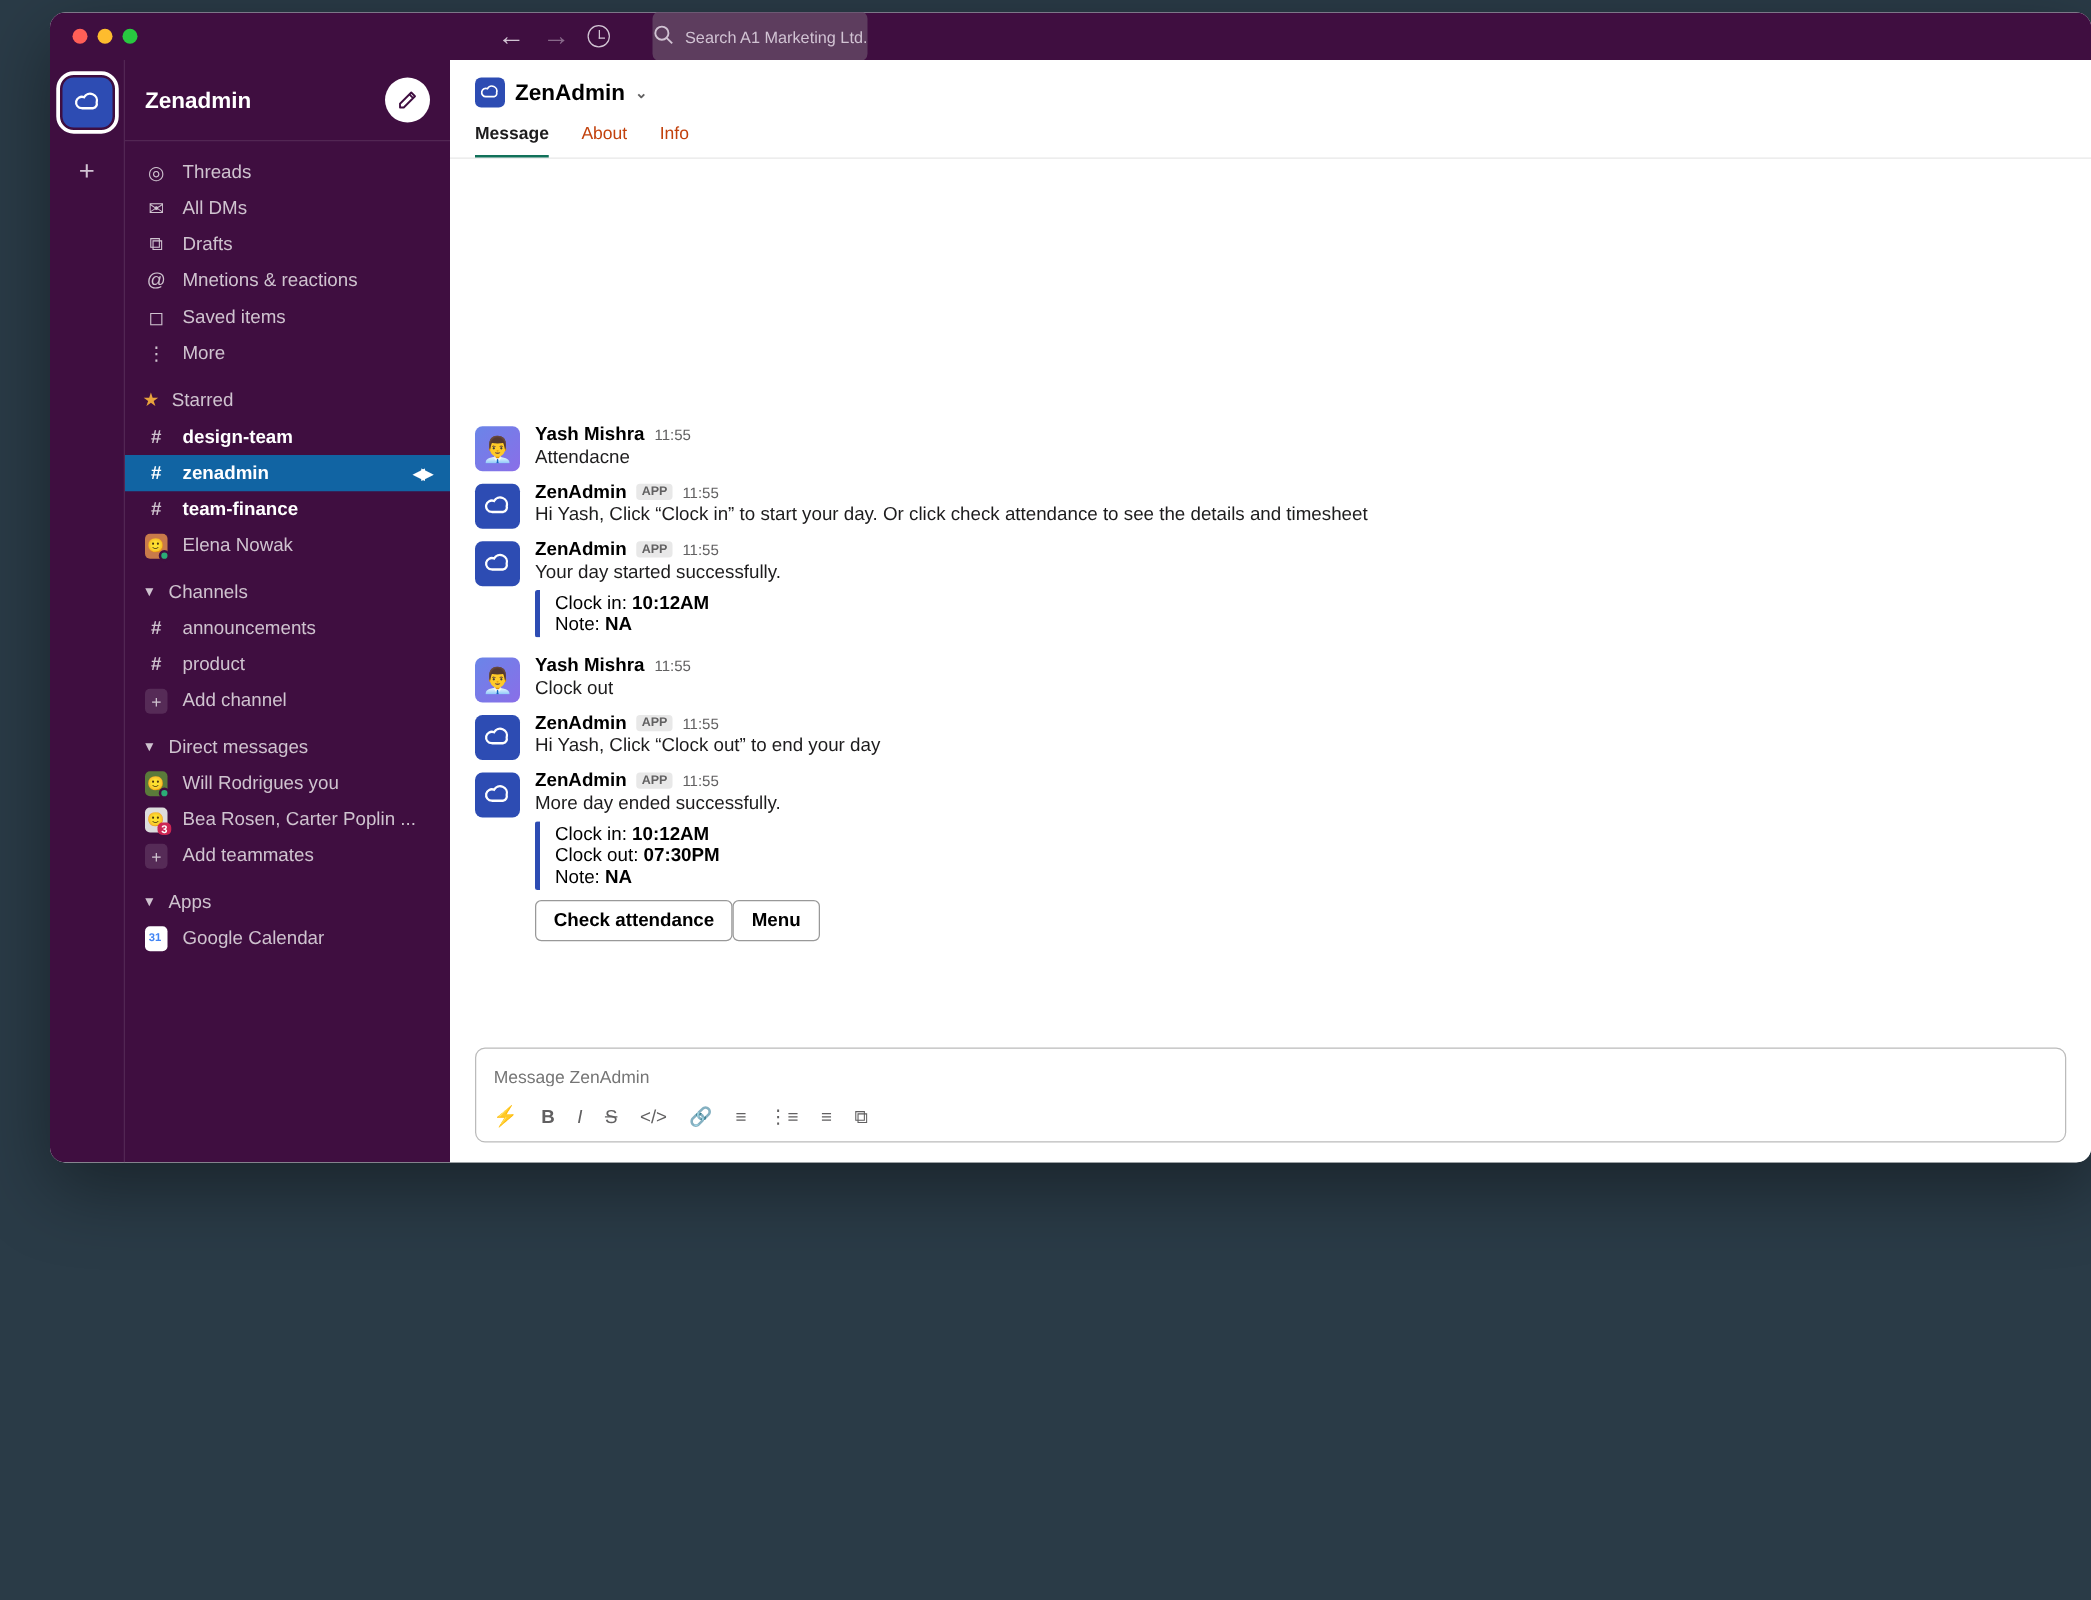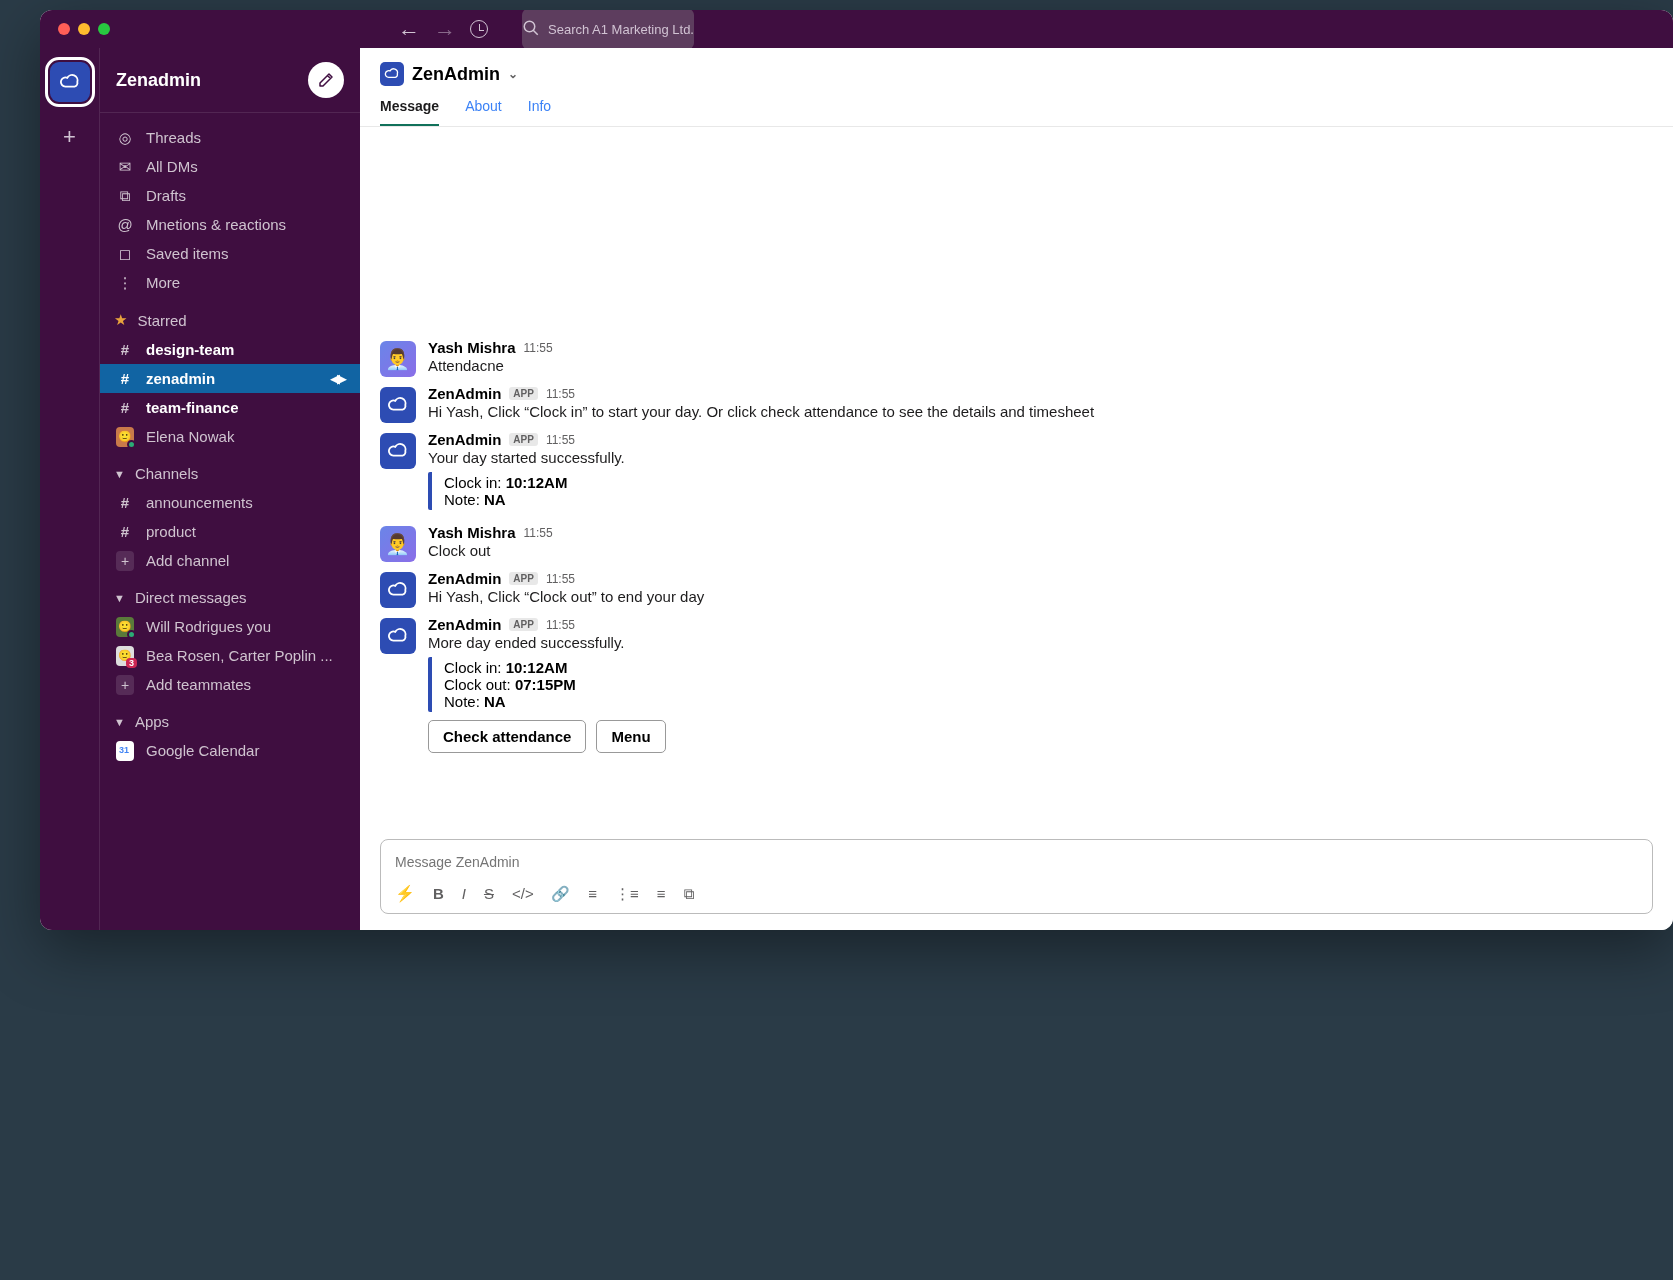--- a/index.html
+++ b/index.html
@@ -36,38 +36,38 @@
 .badge-num{position:absolute;bottom:-2px;right:-3px;background:#cd2553;color:#fff;font-size:9px;border-radius:4px;padding:0 3px;font-weight:700}
 .addbox{width:20px;height:20px;border-radius:4px;background:rgba(255,255,255,.12);display:flex;align-items:center;justify-content:center;font-size:14px}
 .gcal{width:20px;height:20px;border-radius:4px;background:#fff;position:relative}
 .gcal::before{content:"31";position:absolute;font-size:9px;font-weight:700;color:#4285f4;top:4px;left:3px}
 .star{color:#e8a33d}
 .main{flex:1;display:flex;flex-direction:column;background:#fff;min-width:0}
 .ch-header{padding:14px 20px 0;border-bottom:1px solid #e8e8e8}
 .ch-title{display:flex;align-items:center;gap:8px;font-weight:800;font-size:18px}
 .ch-logo{width:24px;height:24px;border-radius:5px;background:#2d4cb3;display:flex;align-items:center;justify-content:center}
 .ch-tabs{display:flex;gap:26px;margin-top:12px}
-.ch-tab{padding:0 0 10px;font-size:14px;color:#3b82f6;cursor:pointer}
+.ch-tab{padding:0 0 10px;font-size:14px;color:#c2410c;cursor:pointer}
 .ch-tab.active{color:#1d1c1d;font-weight:700;border-bottom:2px solid #11715a}
 .messages{flex:1;padding:18px 20px;overflow-y:auto}
 .spacer{height:190px}
 .msg{display:flex;gap:12px;padding:4px 0}
 .msg .av{width:36px;height:36px;border-radius:6px;flex-shrink:0;margin-top:2px}
 .av.user{background:linear-gradient(135deg,#6a85e8,#8a6ee8);display:flex;align-items:center;justify-content:center;font-size:20px}
 .av.bot{background:#2d4cb3;display:flex;align-items:center;justify-content:center}
 .msg-body{flex:1}
 .msg-head{display:flex;align-items:center;gap:8px}
 .msg-name{font-weight:800;font-size:15px}
 .app-badge{background:#e8e8e8;color:#616061;font-size:10px;font-weight:700;padding:1px 4px;border-radius:3px}
 .msg-time{color:#616061;font-size:12px}
 .msg-text{font-size:15px;color:#1d1c1d;margin-top:1px}
 .block{border-left:4px solid #2d4cb3;padding:2px 0 2px 12px;margin:6px 0;border-radius:2px}
 .block .line{font-size:15px}
 .block .line b{font-weight:700}
-.btn-row{display:flex;gap:10px;margin-top:8px}
+.btn-row{display:flex;margin-top:8px}
 .slack-btn{border:1px solid #999;background:#fff;border-radius:5px;padding:7px 14px;font-size:15px;font-weight:600;cursor:pointer}
 .composer{margin:0 20px 16px;border:1px solid #bbb;border-radius:8px;padding:10px 14px}
 .composer input{width:100%;border:none;outline:none;font-size:14px;padding:4px 0}
 .comp-tools{display:flex;gap:18px;margin-top:10px;color:#616061;align-items:center}
 .comp-tools span{font-size:15px;cursor:pointer}
 .comp-tools .bolt{font-size:16px}
 .cloud-svg{width:22px;height:22px}
 .cloud-path{fill:none;stroke:#fff;stroke-width:2}
 .compose-icon-path{fill:none;stroke:#3f0e40;stroke-width:2;stroke-linecap:round;stroke-linejoin:round}
 .sync-icon{margin-left:auto;font-size:13px;letter-spacing:-3px}
@@ -323,21 +323,21 @@
               </div>
               <div class="msg-body">
                 <div class="msg-head">
                   <span class="msg-name">ZenAdmin</span>
                   <span class="app-badge">APP</span>
                   <span class="msg-time">11:55</span>
                 </div>
                 <div class="msg-text">More day ended successfully.</div>
                 <div class="block">
                   <div class="line">Clock in: <b>10:12AM</b></div>
-                  <div class="line">Clock out: <b>07:15PM</b></div>
+                  <div class="line">Clock out: <b>07:30PM</b></div>
                   <div class="line">Note: <b>NA</b></div>
                 </div>
                 <div class="btn-row">
                   <button class="slack-btn">Check attendance</button>
                   <button class="slack-btn">Menu</button>
                 </div>
               </div>
             </div>
           </div>
       </div>

